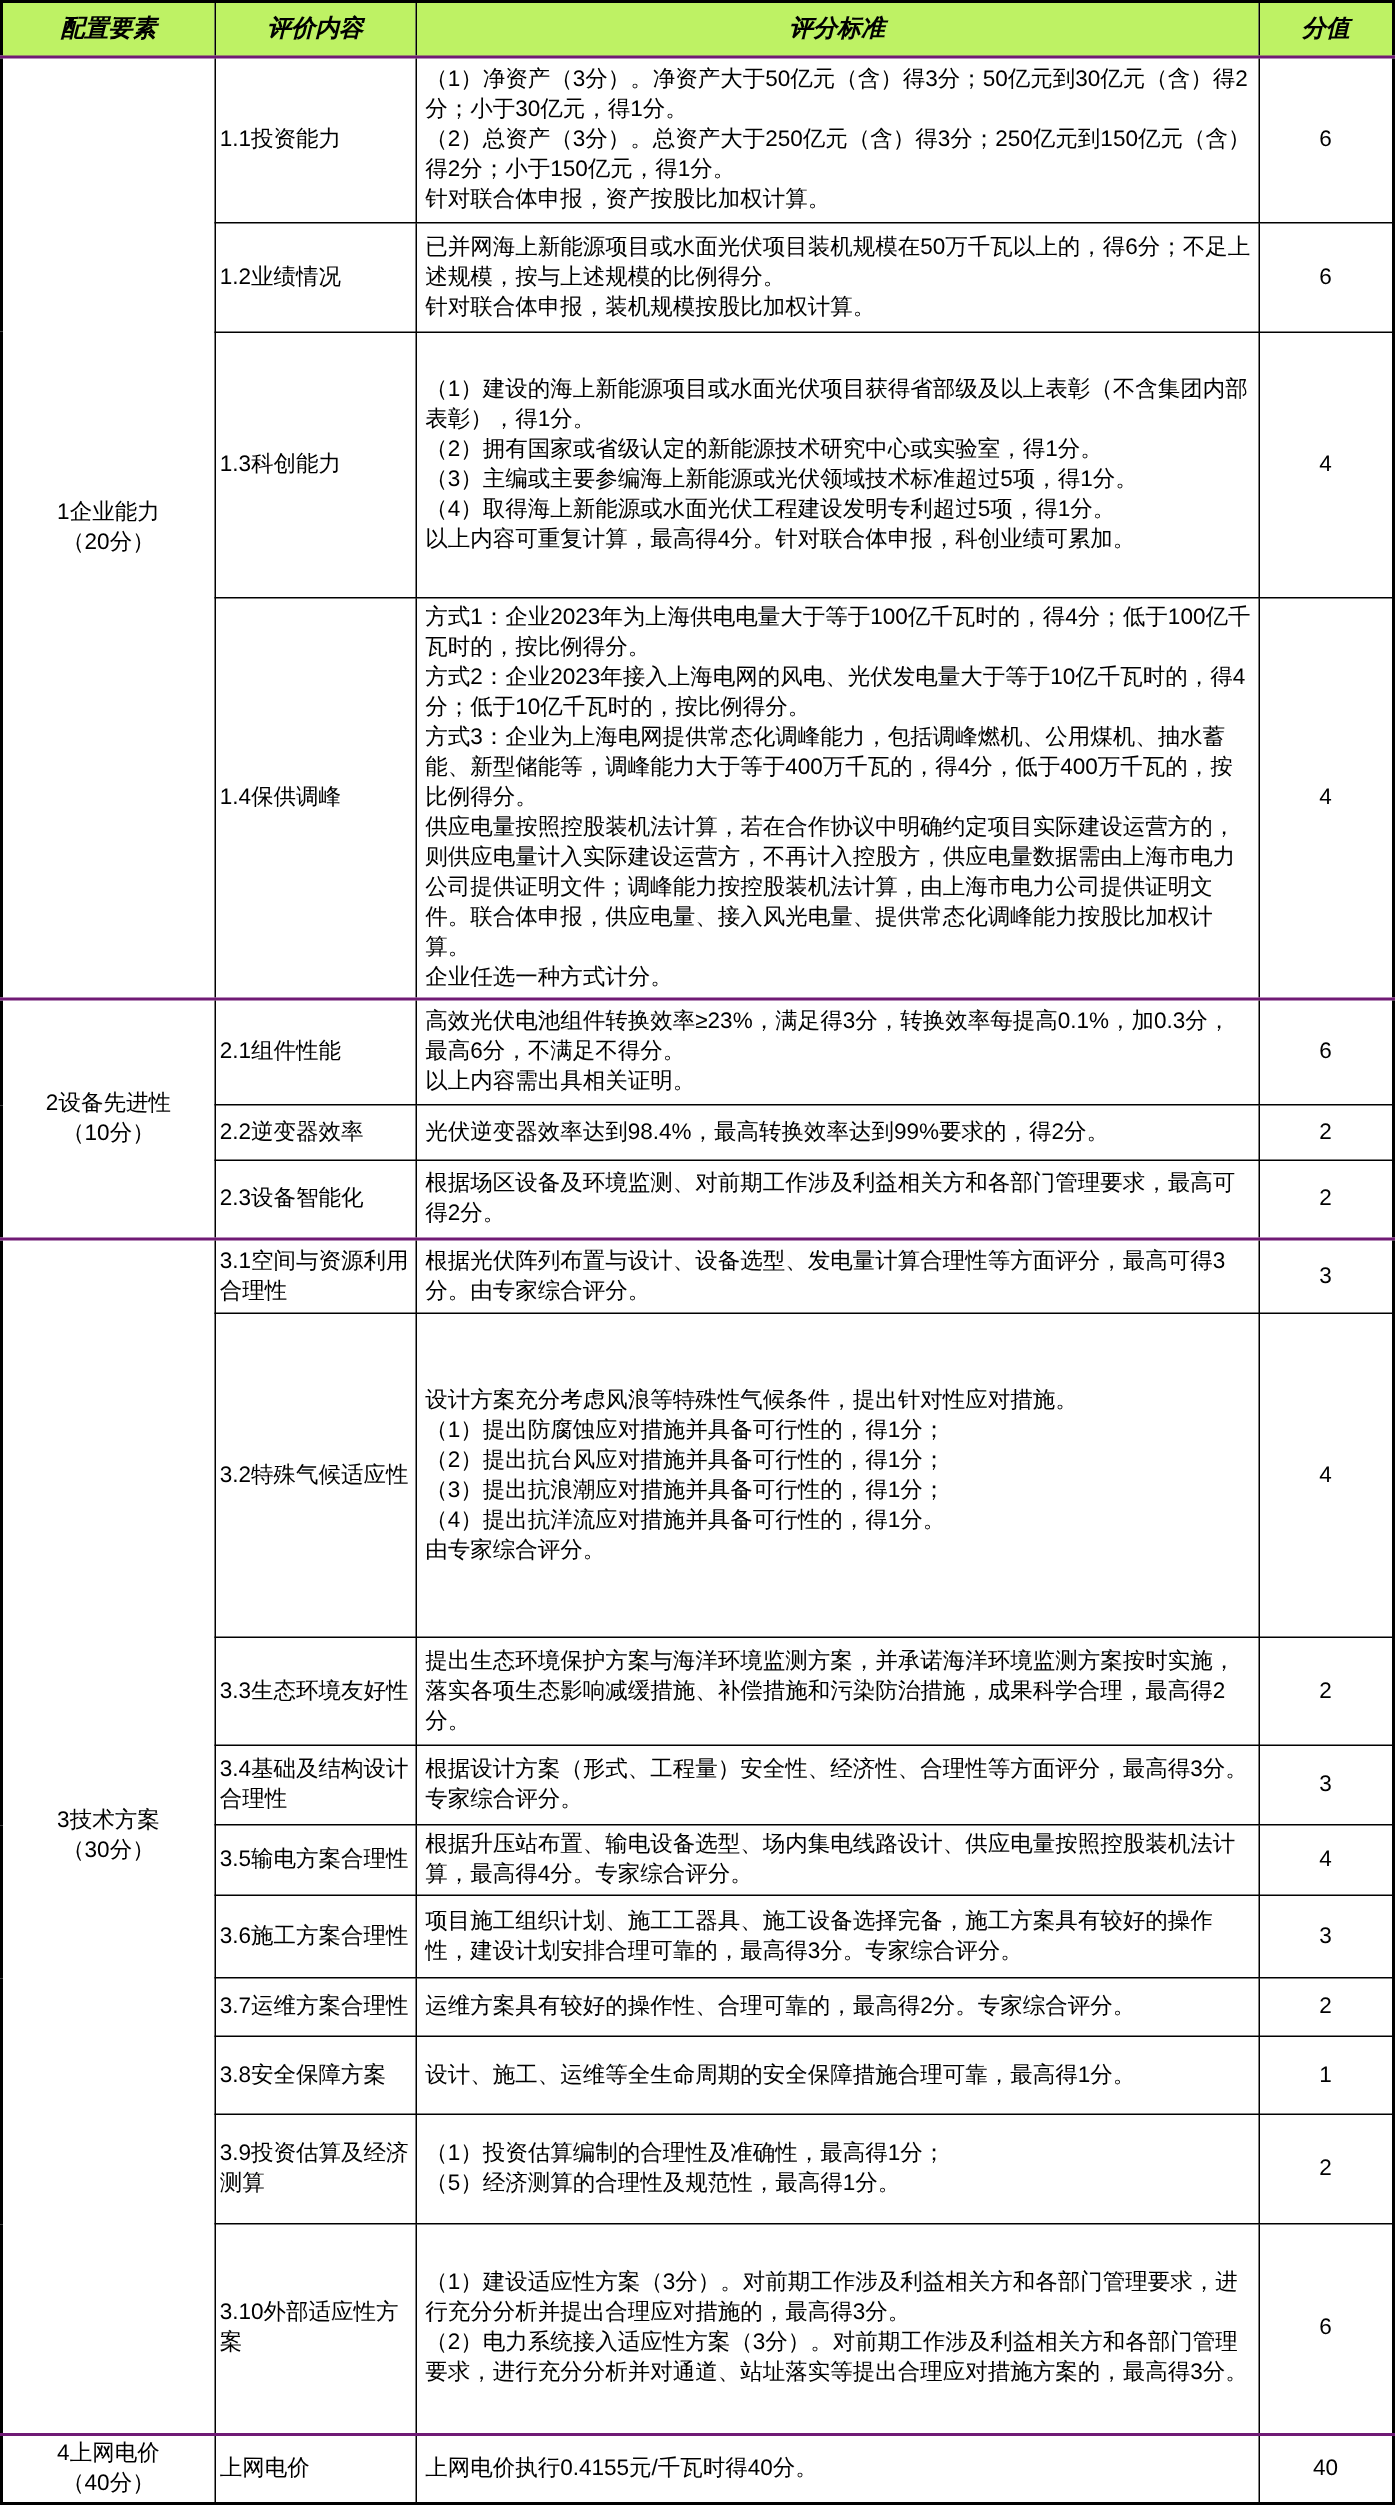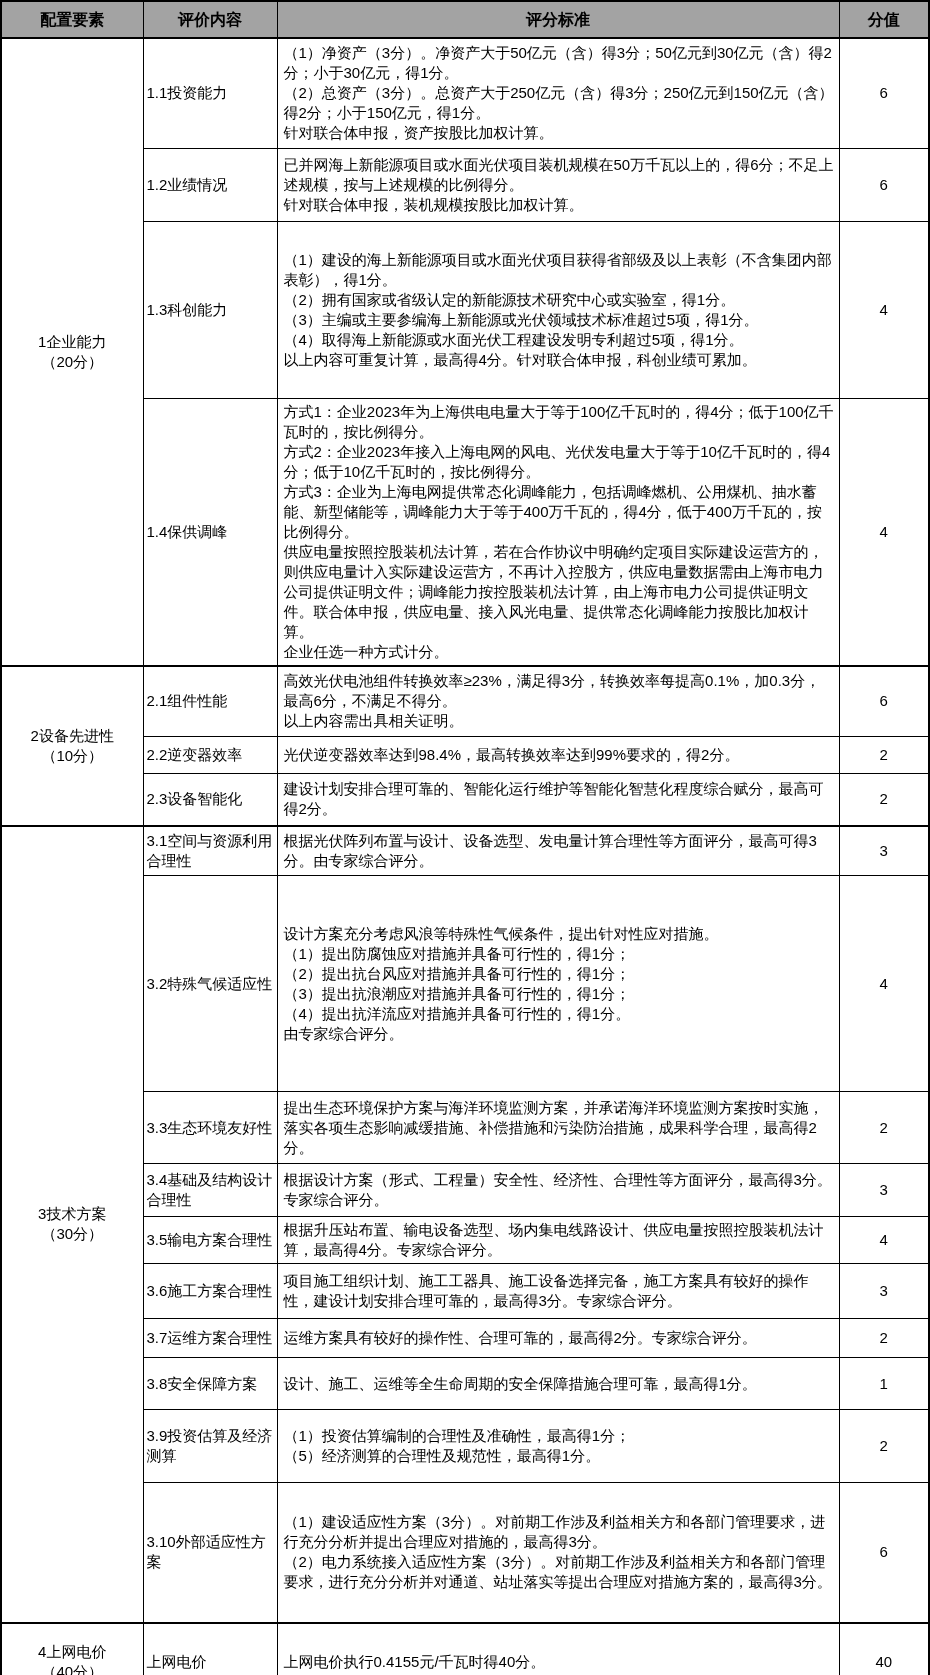--- a/index.html
+++ b/index.html
@@ -31,41 +31,42 @@
   col.c1 { width: 142px; }
   col.c2 { width: 134px; }
   col.c3 { width: 562px; }
   col.c4 { width: 90px; }
   th.hdr {
     font-size: 16px;
     font-weight: bold;
     text-align: center;
     height: 33px;
     border-bottom: 2px solid #000;
-    background: #a3a3a3;
+    background: #bef264;
+    font-style: italic;
   }
   td.group-cell {
     text-align: center;
     white-space: pre-line;
-    padding: 18px;
+    padding: 2px;
   }
   td.item-cell {
     padding: 2px 3px;
   }
   td.criteria-cell {
     text-align: left;
     white-space: pre-line;
     padding: 3px 4px 3px 6px;
   }
   td.score-cell {
     text-align: center;
     padding: 2px;
   }
   tr.group-start td {
-    border-top: 2px solid #000000;
+    border-top: 2px solid #701a75;
   }
 </style>
 </head>
 <body>
 
 <div class="page">
   <table class="score-table">
     <colgroup>
       <col class="c1">
         <col class="c2">
@@ -124,21 +125,21 @@
 以上内容需出具相关证明。</td>
         <td class="score-cell">6</td>
       </tr>
       <tr style="height:37px">
         <td class="item-cell">2.2逆变器效率</td>
         <td class="criteria-cell">光伏逆变器效率达到98.4%，最高转换效率达到99%要求的，得2分。</td>
         <td class="score-cell">2</td>
       </tr>
       <tr style="height:52px">
         <td class="item-cell">2.3设备智能化</td>
-        <td class="criteria-cell">建设计划安排合理可靠的、智能化运行维护等智能化智慧化程度综合赋分，最高可得2分。</td>
+        <td class="criteria-cell">根据场区设备及环境监测、对前期工作涉及利益相关方和各部门管理要求，最高可得2分。</td>
         <td class="score-cell">2</td>
       </tr>
 
       <tr class="group-start" style="height:50px">
         <td class="group-cell" rowspan="10">3技术方案
 （30分）</td>
         <td class="item-cell">3.1空间与资源利用合理性</td>
         <td class="criteria-cell">根据光伏阵列布置与设计、设备选型、发电量计算合理性等方面评分，最高可得3分。由专家综合评分。</td>
         <td class="score-cell">3</td>
       </tr>

